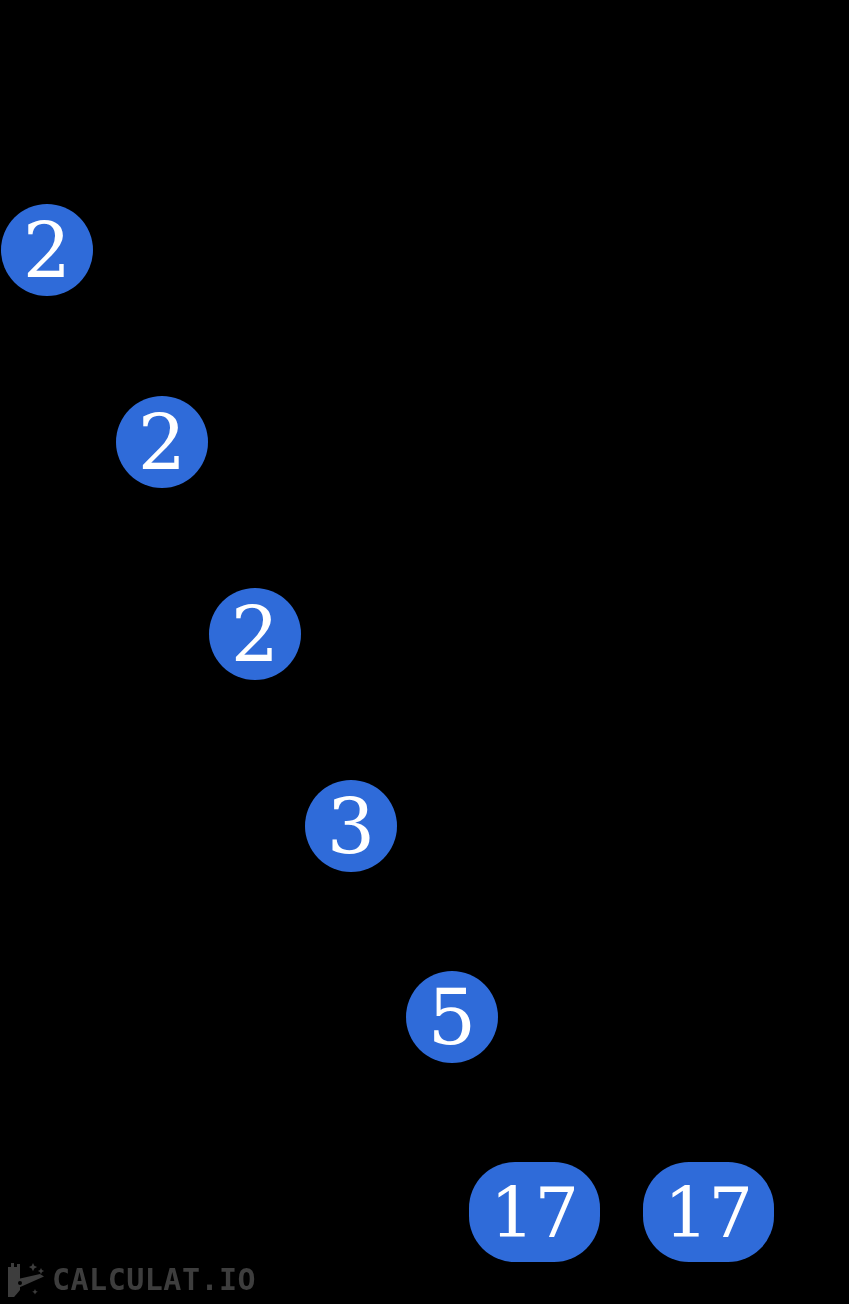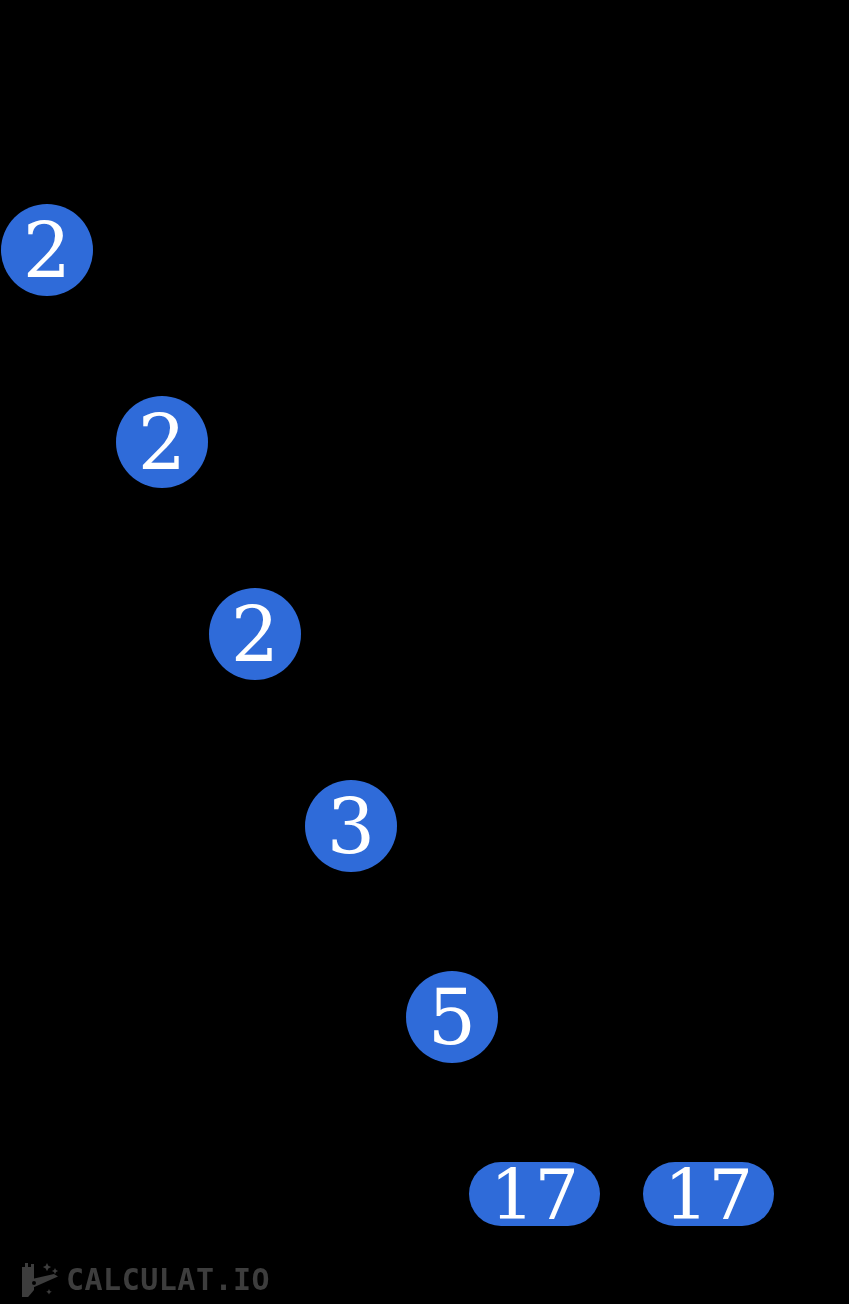--- a/index.html
+++ b/index.html
@@ -30,35 +30,35 @@
     transform: translateY(1px);
   }
   .node.circle {
     width: 92px;
     height: 92px;
     border-radius: 50%;
     font-size: 76px;
   }
   .node.pill {
     width: 131px;
-    height: 64px;
+    height: 100px;
     border-radius: 46px;
     font-size: 70px;
   }
   .pos0 { left: 1px;   top: 204px; }
   .pos1 { left: 116px; top: 396px; }
   .pos2 { left: 209px; top: 588px; }
   .pos3 { left: 305px; top: 780px; }
   .pos4 { left: 406px; top: 971px; }
   .pos5 { left: 469px; top: 1162px; }
   .pos6 { left: 643px; top: 1162px; }
 
   .watermark {
     position: absolute;
-    left: 16px;
+    left: 2px;
     top: 1258px;
     height: 44px;
     display: flex;
     align-items: center;
     color: var(--wm-color, #3D3D3D);
   }
   .watermark svg {
     display: block;
     margin-right: 4px;
   }

